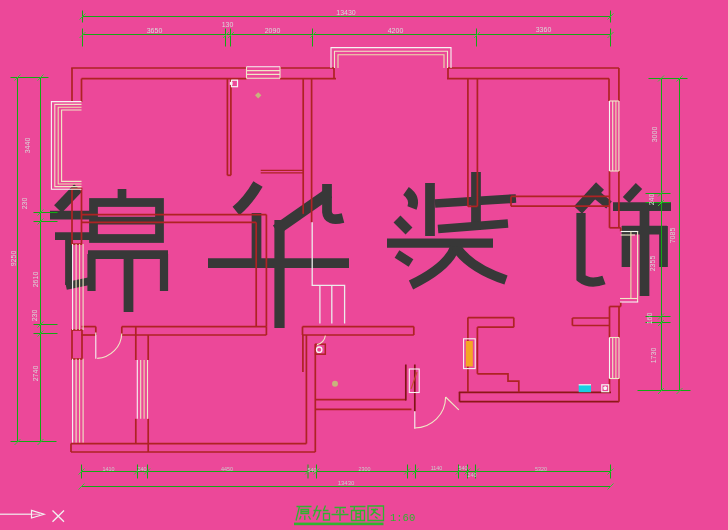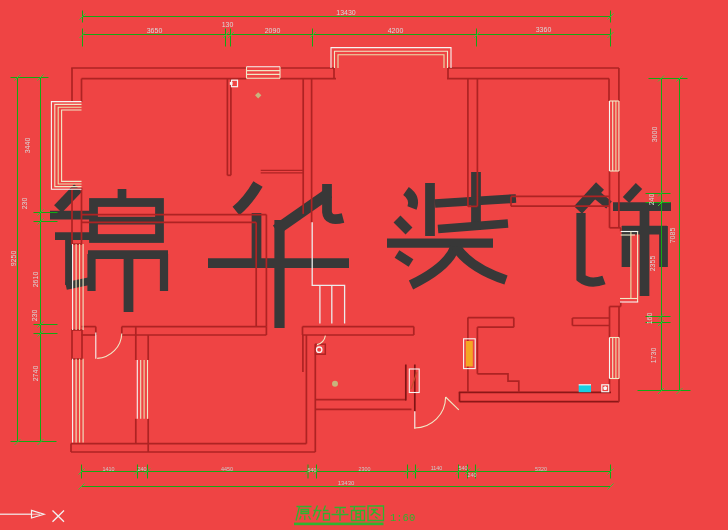--- a/index.html
+++ b/index.html
@@ -1,16 +1,16 @@
 <!DOCTYPE html>
 <html><head>
 <meta charset="utf-8">
 <style>
 html,body{margin:0;padding:0;background:#000;}
-#page{position:relative;width:728px;height:530px;background:#ef4444;overflow:hidden;
+#page{position:relative;width:728px;height:530px;background:#ec4899;overflow:hidden;
 font-family:"Liberation Sans",sans-serif;}
 svg{position:absolute;left:0;top:0;}
 </style>
 </head>
 <body>
 <div id="page">
 <svg width="728" height="530" viewBox="0 0 728 530">
 
 <g id="watermark" stroke="#383838" fill="none" stroke-width="9.75" stroke-linecap="butt">
 

